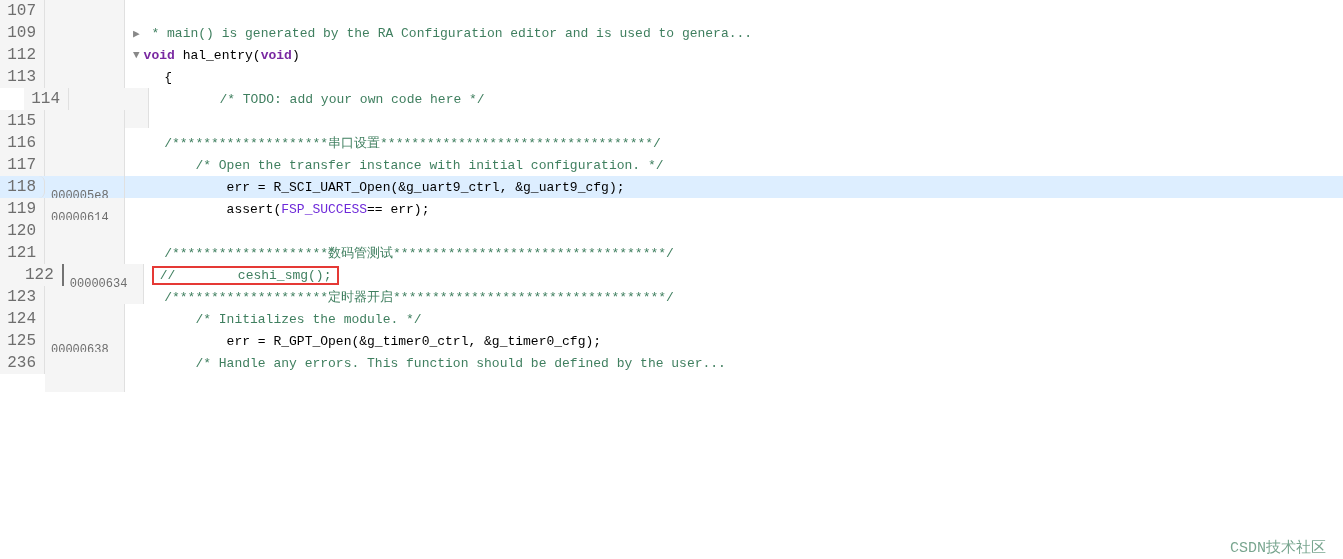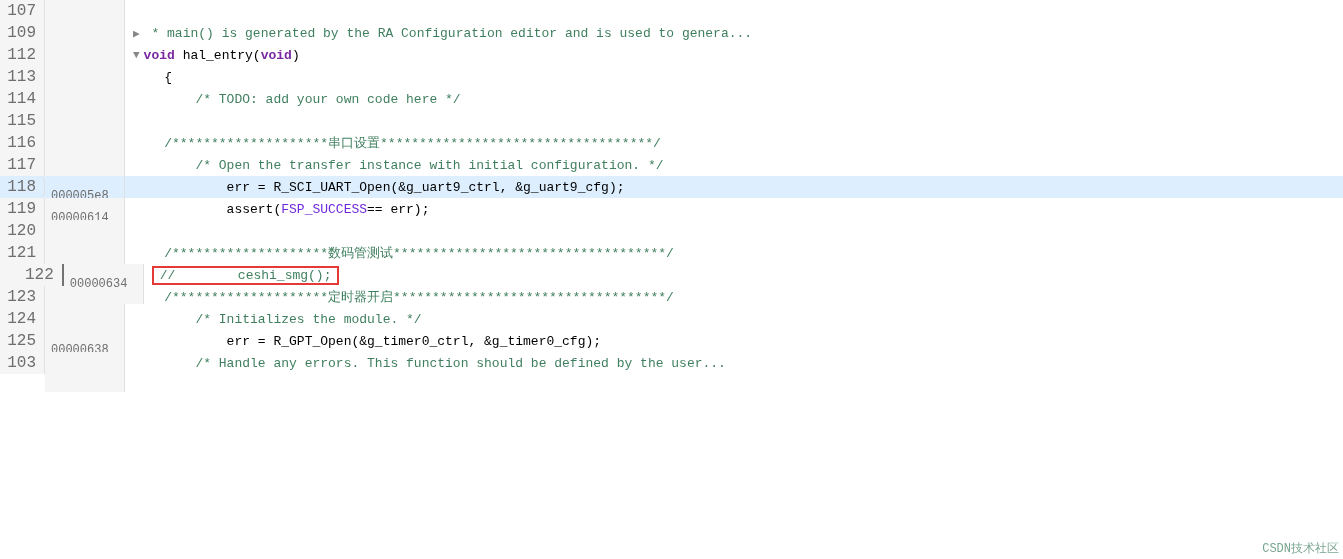--- a/index.html
+++ b/index.html
@@ -55,23 +55,23 @@
     }
     
     .kw { color: #7928a1; font-weight: bold; }
     .comment { color: #3f7f5f; }
     .cn-comment { color: #3f7f5f; }
     .italic-blue { color: #6d28d9; }
     .normal { color: #000000; }
     .watermark {
       position: absolute;
       bottom: 2px;
-      right: 4px;
+      right: 17px;
       color: #3f7f5f;
-      font-size: 12px;
+      font-size: 15px;
       opacity: 0.7;
       pointer-events: none;
     }
   </style>
 </head>
 <body>
 
 <div class="code-editor" style="position:relative;">
 
   <div style="display:flex; flex-direction:column; width:100%; position:relative;">
@@ -105,21 +105,21 @@
 
     <div class="row">
       <div class="line-num" style="background:#f5f5f5; border-right:1px solid #e0e0e0;">113</div>
       <div class="addr-cell" style="background:#f5f5f5; border-right:1px solid #e0e0e0;"></div>
       <div class="code-text">
         <span class="normal">&nbsp;&nbsp;&nbsp;&nbsp;{</span>
       </div>
     </div>
 
     <div class="row">
-      <div class="line-num" style="background:#f5f5f5; border-right:1px solid #e0e0e0;">114</div>
+      <div class="line-num" style="background:#f5f5f5; border-right:1px solid #e0e0e0;margin-left:24px;">114</div>
       <div class="addr-cell" style="background:#f5f5f5; border-right:1px solid #e0e0e0;"></div>
       <div class="code-text">
         <span class="comment">&nbsp;&nbsp;&nbsp;&nbsp;&nbsp;&nbsp;&nbsp;&nbsp;/* TODO: add your own code here */</span>
       </div>
     </div>
 
     <div class="row">
       <div class="line-num" style="background:#f5f5f5; border-right:1px solid #e0e0e0;text-align:center;">115</div>
       <div class="addr-cell" style="background:#f5f5f5; border-right:1px solid #e0e0e0;"></div>
       <div class="code-text"></div>
@@ -199,21 +199,21 @@
 
     <div class="row">
       <div class="line-num" style="background:#f5f5f5; border-right:1px solid #e0e0e0;">125</div>
       <div class="addr-cell" style="background:#f5f5f5; border-right:1px solid #e0e0e0; color:#6e6e6e;">00000638</div>
       <div class="code-text">
         <span class="normal">&nbsp;&nbsp;&nbsp;&nbsp;&nbsp;&nbsp;&nbsp;&nbsp;&nbsp;&nbsp;&nbsp;&nbsp;err = R_GPT_Open(&amp;g_timer0_ctrl, &amp;g_timer0_cfg);</span>
       </div>
     </div>
 
     <div class="row">
-      <div class="line-num" style="background:#f5f5f5; border-right:1px solid #e0e0e0;">103</div>
+      <div class="line-num" style="background:#f5f5f5; border-right:1px solid #e0e0e0;">236</div>
       <div class="addr-cell" style="background:#f5f5f5; border-right:1px solid #e0e0e0;"></div>
       <div class="code-text">
         <span class="comment">&nbsp;&nbsp;&nbsp;&nbsp;&nbsp;&nbsp;&nbsp;&nbsp;/* Handle any errors. This function should be defined by the user...</span>
       </div>
     </div>
 
   </div>
 
   <div class="watermark">CSDN技术社区</div>
 </div>

